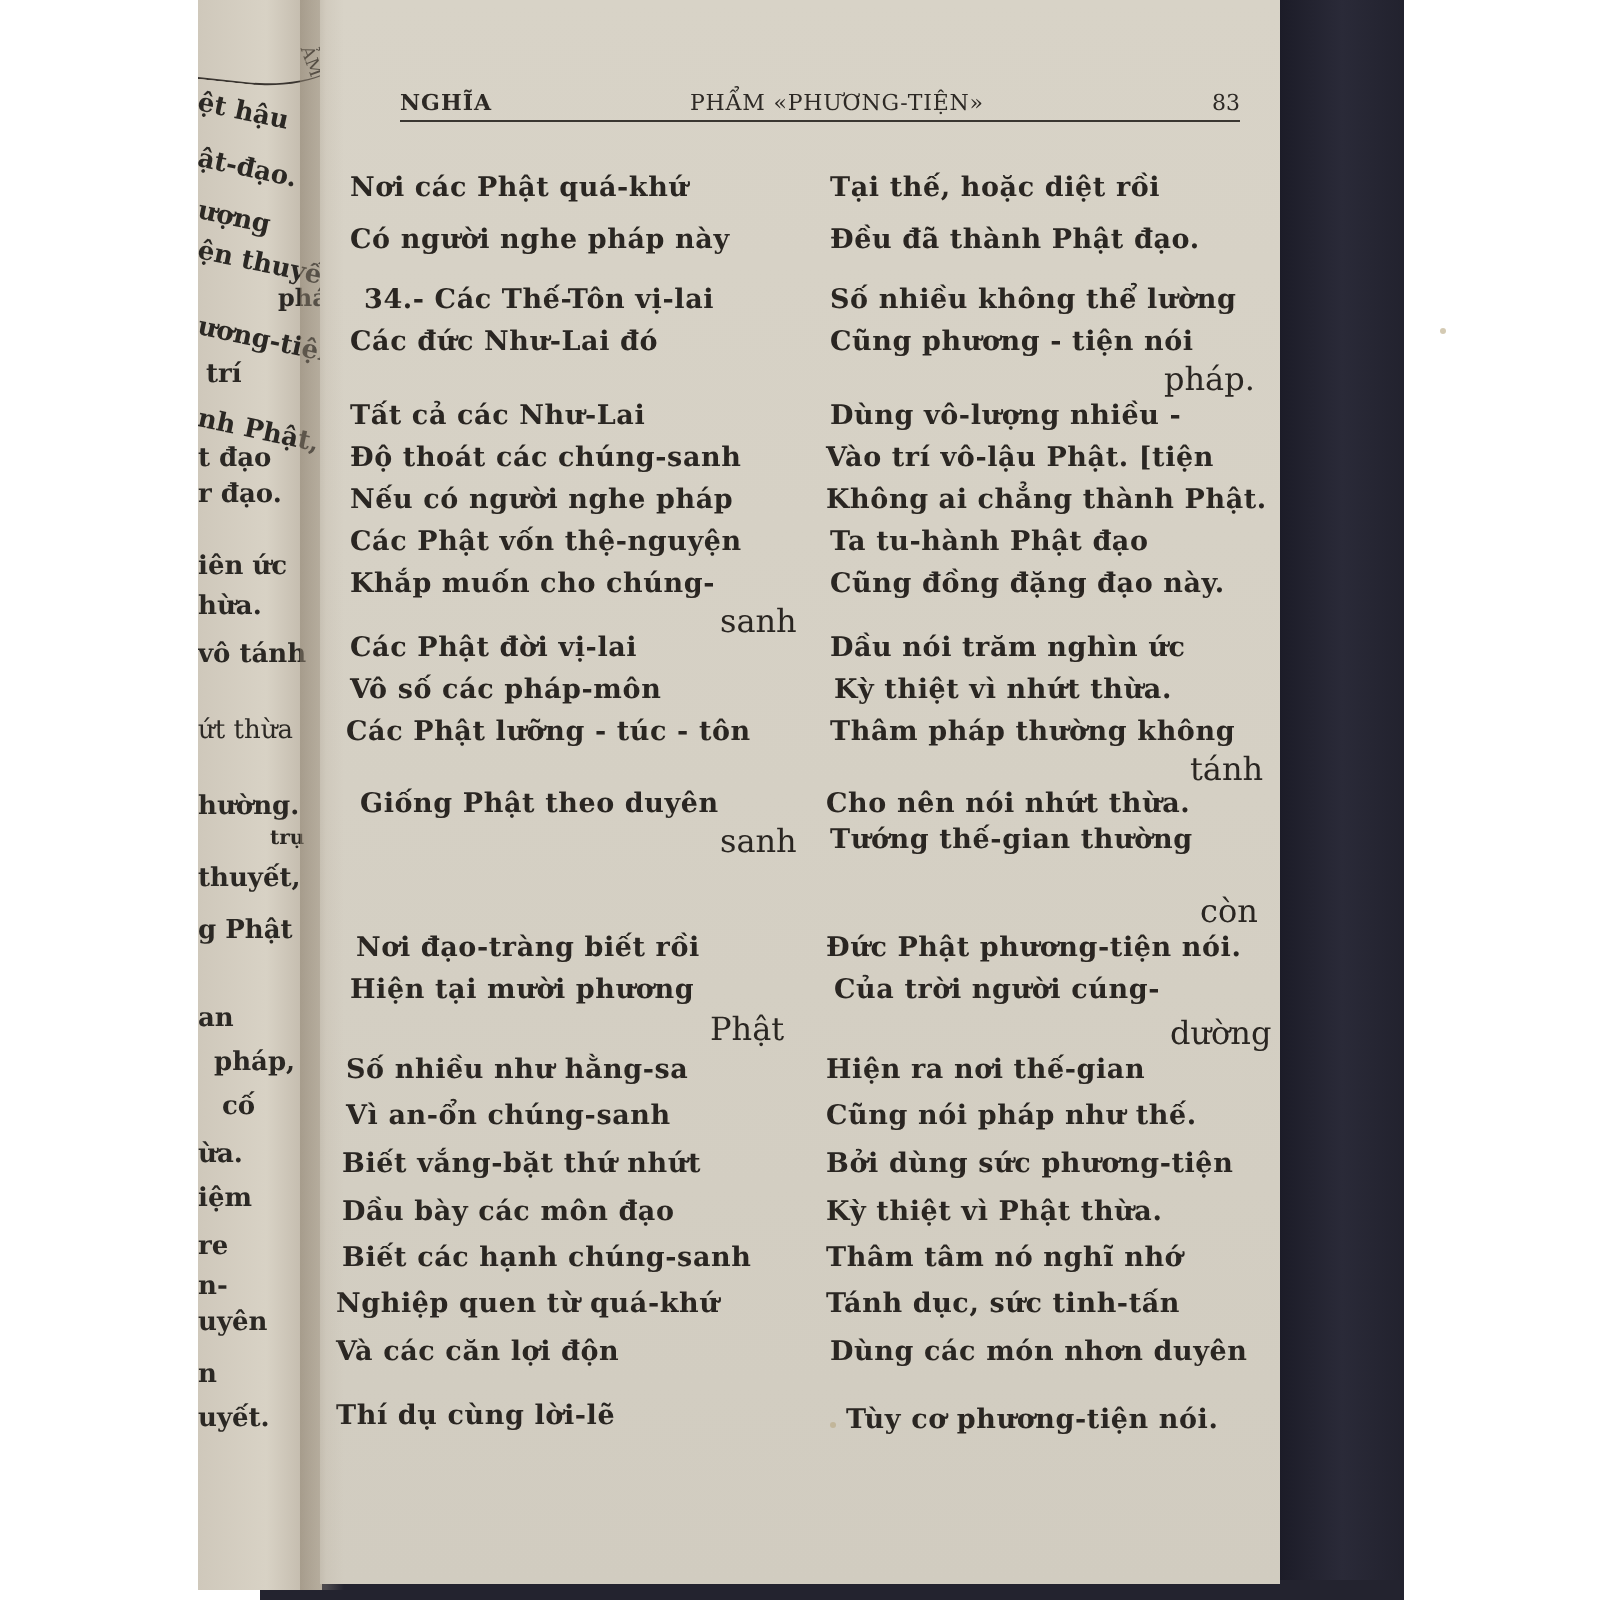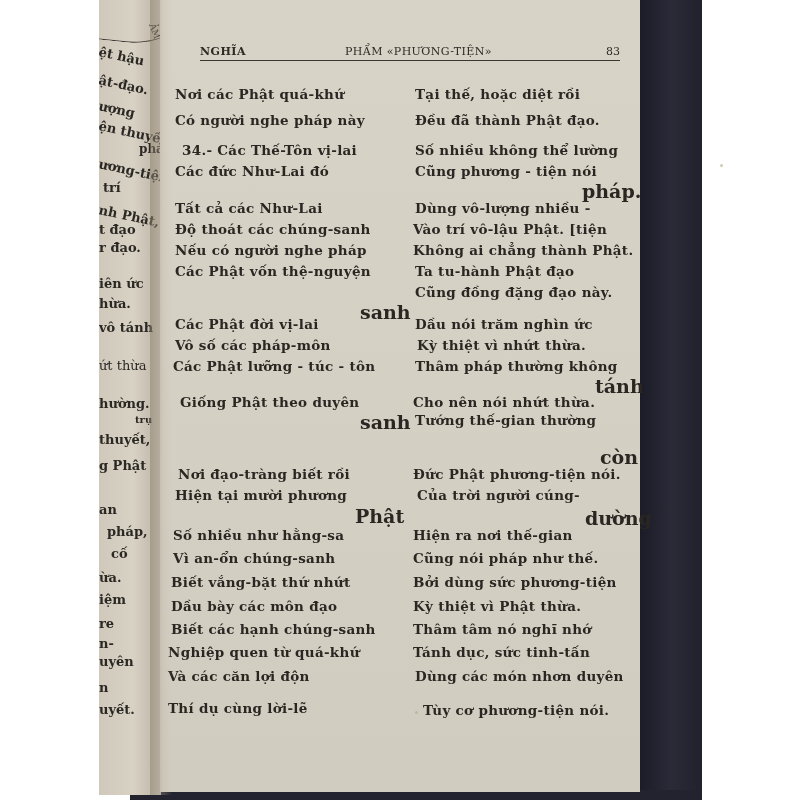--- a/index.html
+++ b/index.html
@@ -135,22 +135,22 @@
       font-family: "DejaVu Serif", serif;
       font-weight: bold;
       font-size: 13.5px;
       color: #2a2622;
       letter-spacing: 0.3px;
     }
     .wrap {
       position: absolute;
       white-space: nowrap;
       font-family: "DejaVu Serif", serif;
-      font-weight: bold;
-      font-size: 19px;
+      font-weight: normal;
+      font-size: 16px;
       color: #2a2622;
     }
     .speck {
       position: absolute;
       width: 3px;
       height: 3px;
       border-radius: 50%;
       background: #b8a680;
       opacity: 0.6;
     }
@@ -224,20 +224,21 @@
 
     <div class="verse" style="left:15px; top:221px;">Độ thoát các chúng-sanh</div>
     <div class="verse" style="left:253px; top:221px;">Vào trí vô-lậu Phật. [tiện</div>
 
     <div class="verse" style="left:15px; top:242px;">Nếu có người nghe pháp</div>
     <div class="verse" style="left:253px; top:242px;">Không ai chẳng thành Phật.</div>
 
     <div class="verse" style="left:15px; top:263px;">Các Phật vốn thệ-nguyện</div>
     <div class="verse" style="left:255px; top:263px;">Ta tu-hành Phật đạo</div>
 
+    <div class="verse" style="left:15px; top:284px;">Khắp muốn cho chúng-</div>
     <div class="verse" style="left:255px; top:284px;">Cũng đồng đặng đạo này.</div>
     <div class="wrap" style="left:200px; top:301px;">sanh</div>
 
     <div class="verse" style="left:15px; top:316px;">Các Phật đời vị-lai</div>
     <div class="verse" style="left:255px; top:316px;">Dầu nói trăm nghìn ức</div>
 
     <div class="verse" style="left:15px; top:337px;">Vô số các pháp-môn</div>
     <div class="verse" style="left:257px; top:337px;text-align:center;">Kỳ thiệt vì nhứt thừa.</div>
 
     <div class="verse" style="left:13px; top:358px;">Các Phật lưỡng - túc - tôn</div>

